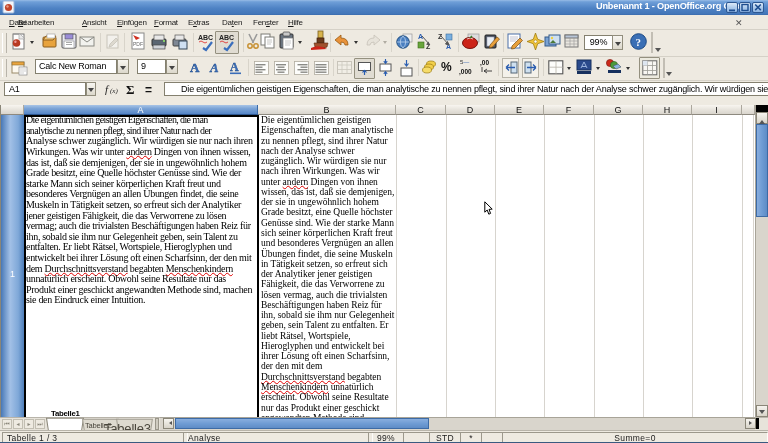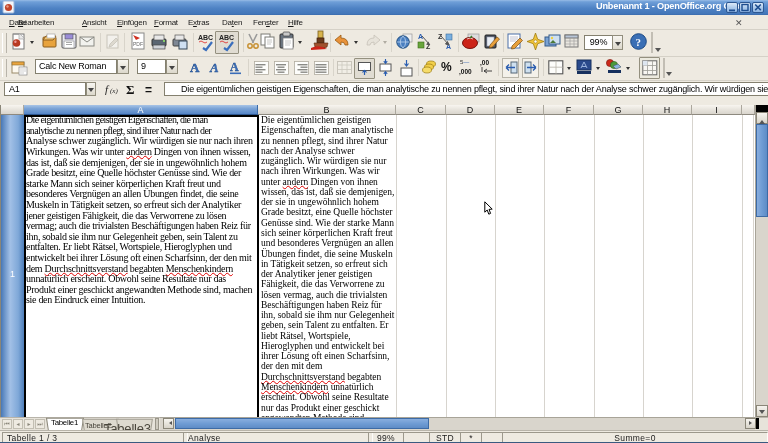--- a/index.html
+++ b/index.html
@@ -400,21 +400,21 @@
 <div class="abs" style="left:759px;top:116.5px;width:0;height:0;border:3px solid transparent;border-bottom:4px solid #555"></div>
 <div class="abs" style="left:756px;top:124px;width:12px;height:93px;background:linear-gradient(90deg,#89aede,#6f9cd4 50%,#5e8cc6);border:1px solid #3d6ba5;box-sizing:border-box"></div>
 <div class="abs" style="left:756px;top:405px;width:12px;height:12px;background:linear-gradient(#f6f4ef,#d8d4c9);border:1px solid #8a8678;box-sizing:border-box"></div>
 <div class="abs" style="left:759px;top:410px;width:0;height:0;border:3px solid transparent;border-top:4px solid #555"></div>
 <div class="abs" style="left:0;top:417px;width:768px;height:13px;background:#e7e3da;border-top:1px solid #b8b4aa;box-sizing:border-box"></div>
 <div class="abs" style="left:2px;top:419px;width:10px;height:10px;background:#eeeae1;border:1px solid #c2beb2;box-sizing:border-box;color:#8a867a;font-size:6px;text-align:center;line-height:8px">⏮</div>
 <div class="abs" style="left:13px;top:419px;width:10px;height:10px;background:#eeeae1;border:1px solid #c2beb2;box-sizing:border-box;color:#8a867a;font-size:6px;text-align:center;line-height:8px">◂</div>
 <div class="abs" style="left:24px;top:419px;width:10px;height:10px;background:#eeeae1;border:1px solid #c2beb2;box-sizing:border-box;color:#8a867a;font-size:6px;text-align:center;line-height:8px">▸</div>
 <div class="abs" style="left:35px;top:419px;width:10px;height:10px;background:#eeeae1;border:1px solid #c2beb2;box-sizing:border-box;color:#8a867a;font-size:6px;text-align:center;line-height:8px">⏭</div>
 <div class="abs" style="left:47px;top:418px;width:34px;height:12px;background:#fff;border:1px solid #8a8678;border-bottom:none;transform:perspective(8px) rotateX(-4deg);"></div>
-<div class="abs" style="left:51px;top:418px;font-size:7.8px;letter-spacing:-0.25px;font-weight:normal;color:#000">Tabelle1</div>
+<div class="abs" style="left:51px;top:409px;font-size:7.8px;letter-spacing:-0.25px;font-weight:bold;color:#000">Tabelle1</div>
 <div class="abs" style="left:83px;top:419px;width:33px;height:11px;background:#dedacf;border:1px solid #a29e92;border-bottom:none;transform:perspective(8px) rotateX(-4deg);"></div>
 <div class="abs" style="left:85px;top:420.5px;font-size:7.5px;letter-spacing:-0.2px;color:#4a463c">Tabelle2</div>
 <div class="abs" style="left:117px;top:419px;width:33px;height:11px;background:#dedacf;border:1px solid #a29e92;border-bottom:none;transform:perspective(8px) rotateX(-4deg);"></div>
 <div class="abs" style="left:104px;top:420.5px;font-size:13px;letter-spacing:-0.2px;color:#4a463c">Tabelle3</div>
 <div class="abs" style="left:155px;top:418px;width:4px;height:12px;background:#cfcbc0;border:1px solid #9a968a;box-sizing:border-box"></div>
 <div class="abs" style="left:160px;top:417px;width:595px;height:13px;background:#d9d5cc;border-top:1px solid #a8a498;box-sizing:border-box"></div>
 <div class="abs" style="left:163px;top:418px;width:11px;height:11px;background:linear-gradient(#f6f4ef,#d8d4c9);border:1px solid #8a8678;box-sizing:border-box"></div>
 <div class="abs" style="left:167px;top:421px;width:0;height:0;border:2.8px solid transparent;border-right:3.6px solid #555"></div>
 <div class="abs" style="left:175px;top:418px;width:254px;height:11px;background:linear-gradient(#89aede,#6f9cd4 50%,#5e8cc6);border:1px solid #3d6ba5;box-sizing:border-box"></div>
 <div class="abs" style="left:745px;top:418px;width:11px;height:11px;background:linear-gradient(#f6f4ef,#d8d4c9);border:1px solid #8a8678;box-sizing:border-box"></div>

